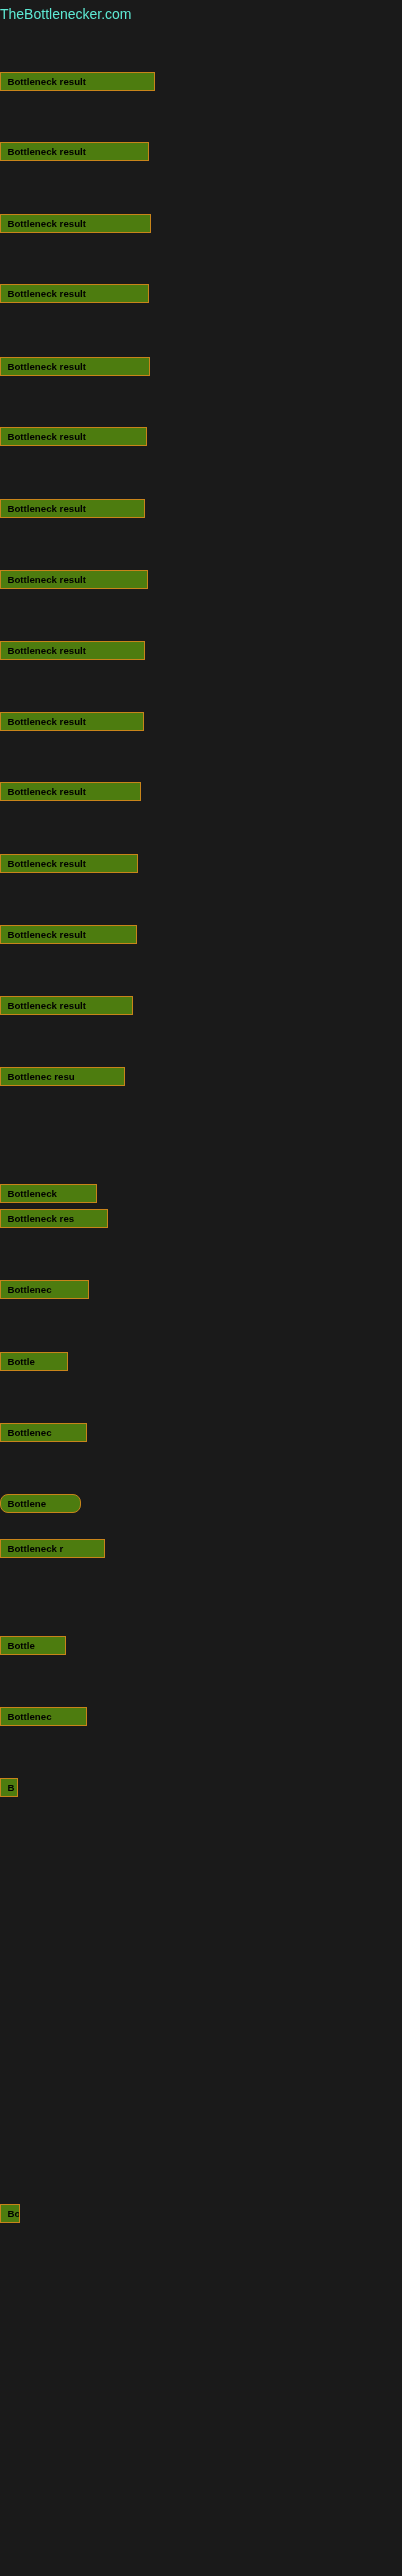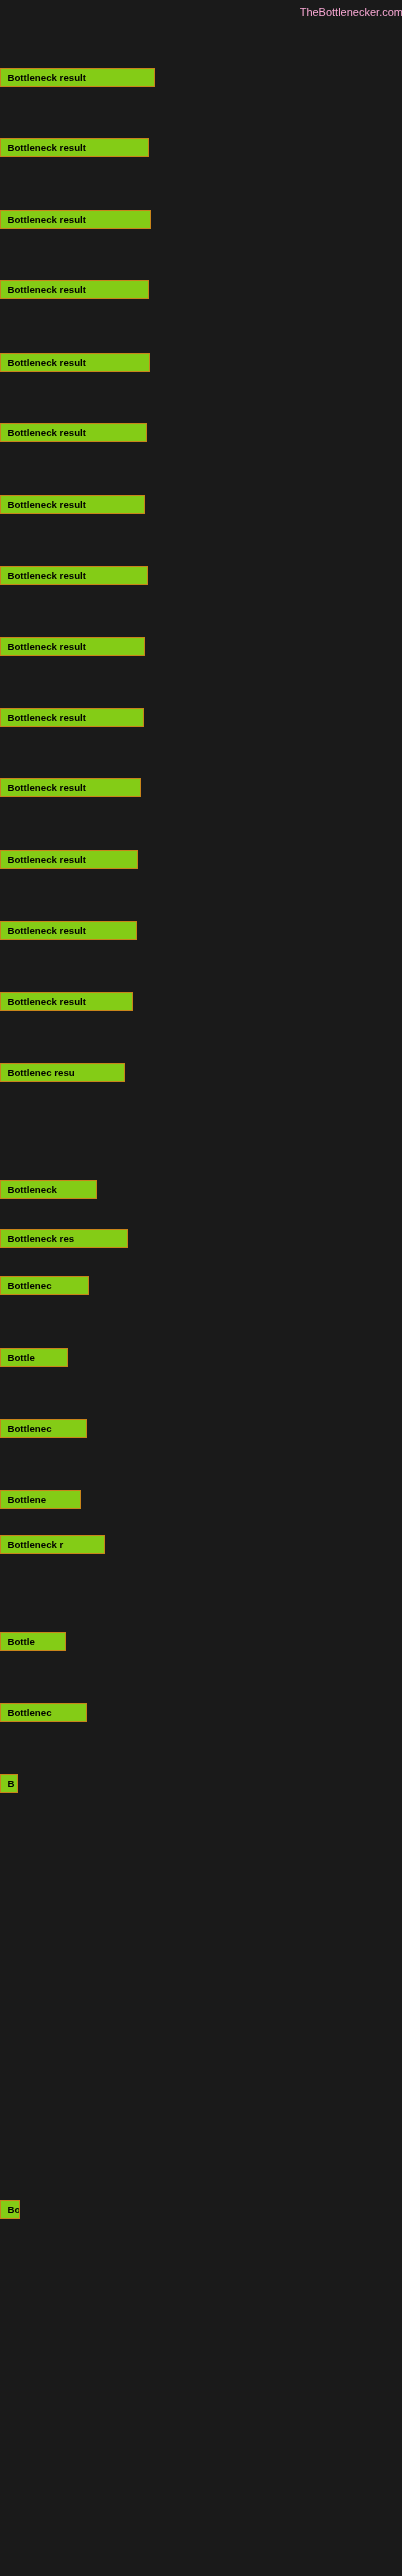--- a/index.html
+++ b/index.html
@@ -8,32 +8,32 @@
       box-sizing: border-box;
     }
     body {
       background-color: #1a1a1a;
       width: 403px;
       min-height: 2576px;
       font-family: Arial, sans-serif;
       position: relative;
     }
     .site-title {
-      text-align: right;
-      color: #f9a8d4;
-      font-size: 11px;
+      text-align: left;
+      color: #5eead4;
+      font-size: 14px;
       padding: 6.4px 0 3.2px 0;
       font-weight: normal;
     }
     .bottleneck-item {
       position: absolute;
       left: 0;
     }
     .bottleneck-badge {
-      background-color: #84cc16;
+      background-color: #4d7c0f;
       color: #000;
       font-size: 9.7px;
       font-weight: bold;
       padding: 3.2px 6.4px;
       border: 0.8px solid #c8841a;
       white-space: nowrap;
       overflow: hidden;
       display: inline-block;
     }
   </style>
@@ -52,24 +52,24 @@
     <div class="bottleneck-item" style="top: 473px; left: 0px;"><div class="bottleneck-badge" style="width: 145px;">Bottleneck result</div></div>
     <div class="bottleneck-item" style="top: 544px; left: 0px;"><div class="bottleneck-badge" style="width: 148px;">Bottleneck result</div></div>
     <div class="bottleneck-item" style="top: 615px; left: 0px;"><div class="bottleneck-badge" style="width: 145px;">Bottleneck result</div></div>
     <div class="bottleneck-item" style="top: 686px; left: 0px;"><div class="bottleneck-badge" style="width: 144px;">Bottleneck result</div></div>
     <div class="bottleneck-item" style="top: 756px; left: 0px;"><div class="bottleneck-badge" style="width: 141px;">Bottleneck result</div></div>
     <div class="bottleneck-item" style="top: 828px; left: 0px;"><div class="bottleneck-badge" style="width: 138px;">Bottleneck result</div></div>
     <div class="bottleneck-item" style="top: 899px; left: 0px;"><div class="bottleneck-badge" style="width: 137px;">Bottleneck result</div></div>
     <div class="bottleneck-item" style="top: 970px; left: 0px;"><div class="bottleneck-badge" style="width: 133px;">Bottleneck result</div></div>
     <div class="bottleneck-item" style="top: 1041px; left: 0px;"><div class="bottleneck-badge" style="width: 125px;">Bottlenec resu</div></div>
     <div class="bottleneck-item" style="top: 1112px; left: 0px; margin-top: 46px;"><div class="bottleneck-badge" style="width: 97px;">Bottleneck</div></div>
-    <div class="bottleneck-item" style="top: 1183px; left: 0px;"><div class="bottleneck-badge" style="width: 128px; margin-top: 24px;">Bottleneck res</div></div>
+    <div class="bottleneck-item" style="top: 1183px; left: 0px;"><div class="bottleneck-badge" style="width: 108px;">Bottleneck res</div></div>
     <div class="bottleneck-item" style="top: 1254px; left: 0px;"><div class="bottleneck-badge" style="width: 89px;">Bottlenec</div></div>
     <div class="bottleneck-item" style="top: 1326px; left: 0px;"><div class="bottleneck-badge" style="width: 68px;">Bottle</div></div>
     <div class="bottleneck-item" style="top: 1397px; left: 0px;"><div class="bottleneck-badge" style="width: 87px;">Bottlenec</div></div>
-    <div class="bottleneck-item" style="top: 1468px; left: 0px;"><div class="bottleneck-badge" style="width: 81px;">Bottlene</div></div>
+    <div class="bottleneck-item" style="top: 1468px; left: 0px;"><div class="bottleneck-badge" style="width: 81px; border-radius: 8px;">Bottlene</div></div>
     <div class="bottleneck-item" style="top: 1513px; left: 0px;"><div class="bottleneck-badge" style="width: 105px;">Bottleneck r</div></div>
     <div class="bottleneck-item" style="top: 1610px; left: 0px;"><div class="bottleneck-badge" style="width: 66px;">Bottle</div></div>
     <div class="bottleneck-item" style="top: 1681px; left: 0px;"><div class="bottleneck-badge" style="width: 87px;">Bottlenec</div></div>
     <div class="bottleneck-item" style="top: 1752px; left: 0px;"><div class="bottleneck-badge" style="width: 17.7px;">B</div></div>
     <div class="bottleneck-item" style="top: 2178px; left: 0px;"><div class="bottleneck-badge" style="width: 20px;">Bo</div></div>
   </div>
 
 
 </body></html>

